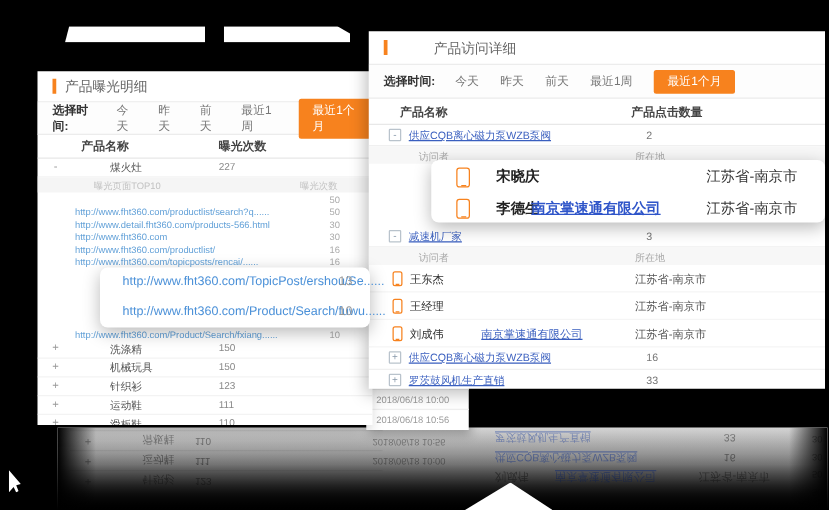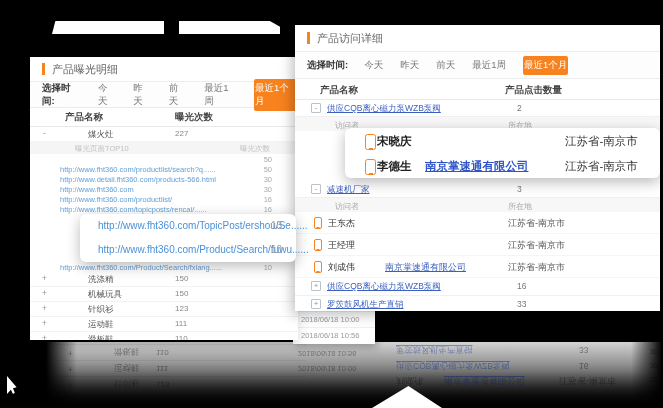--- a/index.html
+++ b/index.html
@@ -10,29 +10,29 @@
   .sliver{position:absolute;background:#fff;z-index:1;}
   .sliver.s1{left:52px;top:21px;width:112px;height:13px;clip-path:polygon(3% 0,100% 0,100% 100%,0 100%);}
   .sliver.s2{left:179px;top:21px;width:101px;height:13px;clip-path:polygon(0 0,90% 0,100% 45%,100% 100%,0 100%);}
 
   
   .panel{position:absolute;background:#fff;box-shadow:-3px 4px 12px rgba(0,0,0,.25);overflow:hidden;}
   .panel.left{left:30px;top:57px;width:268px;height:283px;z-index:2;}
   .panel.right{left:295px;top:25px;width:365px;height:286px;z-index:3;}
 
   .p-title{height:24px;display:flex;align-items:center;border-bottom:1px solid #ececec;padding-left:12px;}
-  .panel.right .p-title{height:26px;}
+  .panel.right .p-title{height:26px;gap:30px;}
   .bar{width:3px;height:12px;background:#f7821e;margin-right:7px;}
   .t{font-size:11px;color:#666;}
 
   .tabrow{height:25px;display:flex;align-items:center;border-bottom:1px solid #ececec;background:#fdfdfd;padding-left:12px;}
   .panel.right .tabrow{height:26px;}
   .tlabel{font-size:9.5px;color:#333;font-weight:bold;margin-right:16px;}
   .tab{font-size:9.5px;color:#777;margin-right:17px;cursor:pointer;}
-  .tab.active{background:#f7821e;color:#fff;border-radius:2px;padding:3px 1px;margin-right:0;}
+  .tab.active{background:#f7821e;color:#fff;border-radius:2px;padding:3px 11px;margin-right:0;}
 
   .thead{position:relative;height:18px;border-bottom:1px solid #e8e8e8;}
   .panel.right .thead{height:20px;}
   .thead span{position:absolute;top:3px;font-size:9.5px;font-weight:bold;color:#444;}
   .panel.left .thead .h1{left:35px;}
   .panel.left .thead .h2{left:145px;}
   .panel.right .thead .h1{left:25px;top:5px;}
   .panel.right .thead .h2{left:210px;top:5px;}
 
   .prow{position:relative;height:14px;border-bottom:1px solid #f3f3f3;}
@@ -77,21 +77,21 @@
   
   .callout{position:absolute;background:#fff;border-radius:6px;box-shadow:0 4px 14px rgba(0,0,0,.28);z-index:6;}
   .callout-left{left:80px;top:214px;width:216px;height:48px;}
   .crow{position:relative;height:24px;}
   .curl{position:absolute;left:18px;top:6px;font-size:10px;color:#4a90d8;white-space:nowrap;cursor:pointer;}
   .ccount{position:absolute;right:14px;top:6px;font-size:10px;color:#999;}
   .callout-right{left:345px;top:128px;width:315px;height:50px;}
   .vcrow{position:relative;height:25px;}
   .bphone{position:absolute;left:20px;top:6px;width:9px;height:14px;border:1.5px solid #f7821e;border-radius:2.5px;}
   .bphone::after{content:"";position:absolute;bottom:0;left:50%;transform:translateX(-50%);width:4px;height:1.5px;background:#f7821e;}
-  .bname{position:absolute;left:32px;top:6px;font-size:11.5px;color:#222;font-weight:bold;}
+  .bname{position:absolute;left:52px;top:6px;font-size:11.5px;color:#222;font-weight:bold;}
   .bcomp{position:absolute;left:80px;top:6px;font-size:11.5px;color:#2f55c9;font-weight:bold;text-decoration:underline;cursor:pointer;}
   .bloc{position:absolute;left:220px;top:6px;font-size:11.5px;color:#333;}
 
   
   .reflection{position:absolute;left:46px;top:342px;width:616px;height:66px;z-index:0;overflow:hidden;
     background:linear-gradient(180deg,#cdcdcd 0%,#a9a9a9 32%,#6f6f6f 62%,#1c1c1c 92%,#000 100%);}
   .flip{transform:scaleY(-1);opacity:.55;filter:blur(.4px);}
   .refl-left{position:absolute;left:10px;top:2px;width:250px;}
   .rrow{position:relative;height:15px;border-bottom:1px solid rgba(0,0,0,.12);}
   .rrow .expico{top:2px;color:#333;}

